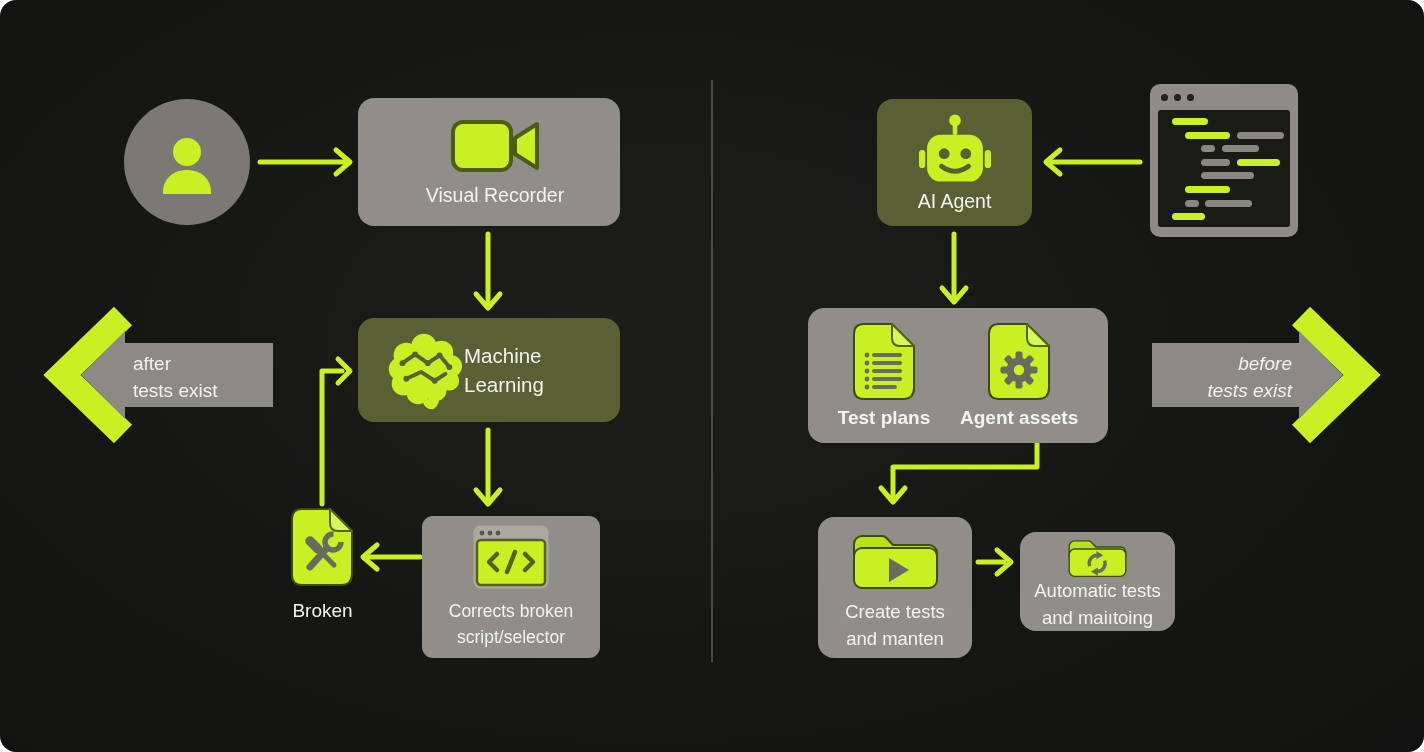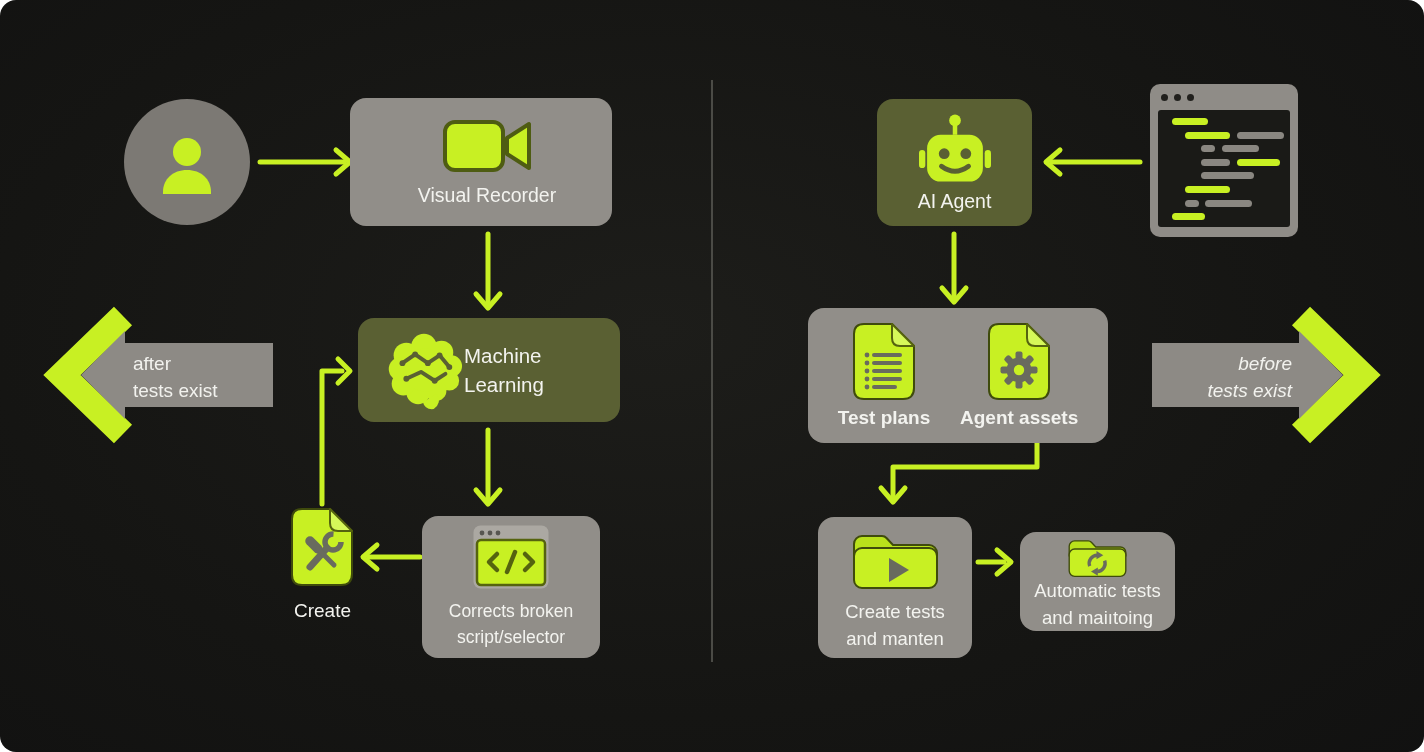--- a/index.html
+++ b/index.html
@@ -11,25 +11,25 @@
   .overlay{position:absolute;left:0;top:0;z-index:1;}
   .box{position:absolute;z-index:2;border-radius:16px;display:flex;flex-direction:column;align-items:center;justify-content:center;box-sizing:border-box;}
   .box.gray{background:#918e89;}
   .box.olive{background:#5a6033;}
   .lbl{color:#f3f3ef;text-align:center;}
   .abs{position:absolute;z-index:2;}
   .side-label{position:absolute;z-index:3;font-size:19px;line-height:27px;color:#f2f2ee;}
 
   #avatar{left:124px;top:99px;width:126px;height:126px;border-radius:50%;background:#7c7974;
           display:flex;align-items:center;justify-content:center;}
-  #visual-recorder{left:350px;top:98px;width:262px;height:128px;gap:9px;padding-left:12px;}
+  #visual-recorder{left:358px;top:98px;width:262px;height:128px;gap:9px;padding-left:12px;}
   #visual-recorder .lbl{font-size:19.5px;}
   #machine-learning{left:358px;top:318px;width:262px;height:104px;flex-direction:row;justify-content:flex-start;padding-left:20px;}
   #machine-learning .lbl{font-size:20.5px;line-height:29px;text-align:left;}
-  #corrects{left:422px;top:516px;width:178px;height:142px;gap:9px;}
+  #corrects{left:422px;top:516px;width:178px;height:142px;gap:9px;border-radius:11px;}
   #corrects .lbl{font-size:17.5px;line-height:26px;}
   #broken-icon{left:289px;top:506px;}
   #broken-label{left:240px;top:597px;width:165px;font-size:19px;line-height:27.5px;text-align:center;z-index:2;}
   #ai-agent{left:877px;top:99px;width:155px;height:127px;}
   #ai-agent .lbl{font-size:19.5px;}
   #code-window{left:1150px;top:84px;width:148px;height:153px;background:#8f8c87;border-radius:10px;display:block;}
   #code-window .titlebar{height:26px;display:flex;align-items:center;gap:6px;padding-left:11px;}
   .win-dot{width:7px;height:7px;border-radius:50%;background:#21201d;}
   #code-window .codebody{position:absolute;left:8px;right:8px;top:26px;bottom:10px;background:#1a1a17;border-radius:3px;overflow:hidden;}
   .code-bar{position:absolute;height:7px;border-radius:3.5px;}
@@ -194,21 +194,21 @@
       <path d="M41 3 V17 Q41 25 49 25 H63 Z" fill="#d6f859" stroke="#55630f" stroke-width="2" stroke-linejoin="round"></path>
       <g transform="translate(0,6)">
         <circle cx="44" cy="30" r="8" fill="none" stroke="#696b5e" stroke-width="5.5" stroke-dasharray="38 13"></circle>
         <line x1="38" y1="36" x2="21" y2="55" stroke="#696b5e" stroke-width="7" stroke-linecap="round"></line>
         <line x1="21" y1="29" x2="29" y2="37" stroke="#696b5e" stroke-width="9.5" stroke-linecap="round"></line>
         <line x1="29" y1="37" x2="45" y2="53" stroke="#696b5e" stroke-width="5" stroke-linecap="round"></line>
       </g>
     </svg>
   </div>
   <div class="lbl" id="broken-label" style="position:absolute;">
-    <div>Create</div>
+    <div>Broken</div>
   </div>
 
   <div class="box olive" id="ai-agent">
     <svg width="72" height="78" viewBox="0 0 80 84">
       <circle cx="40" cy="8" r="6.5" fill="#c8f023"></circle>
       <line x1="40" y1="13" x2="40" y2="24" stroke="#c8f023" stroke-width="5"></line>
       <rect x="0" y="41" width="7" height="20" rx="3.5" fill="#c8f023"></rect>
       <rect x="73" y="41" width="7" height="20" rx="3.5" fill="#c8f023"></rect>
       <rect x="9" y="24" width="62" height="52" rx="15" fill="#c8f023"></rect>
       <circle cx="28" cy="45" r="6" fill="#5a6033"></circle>

